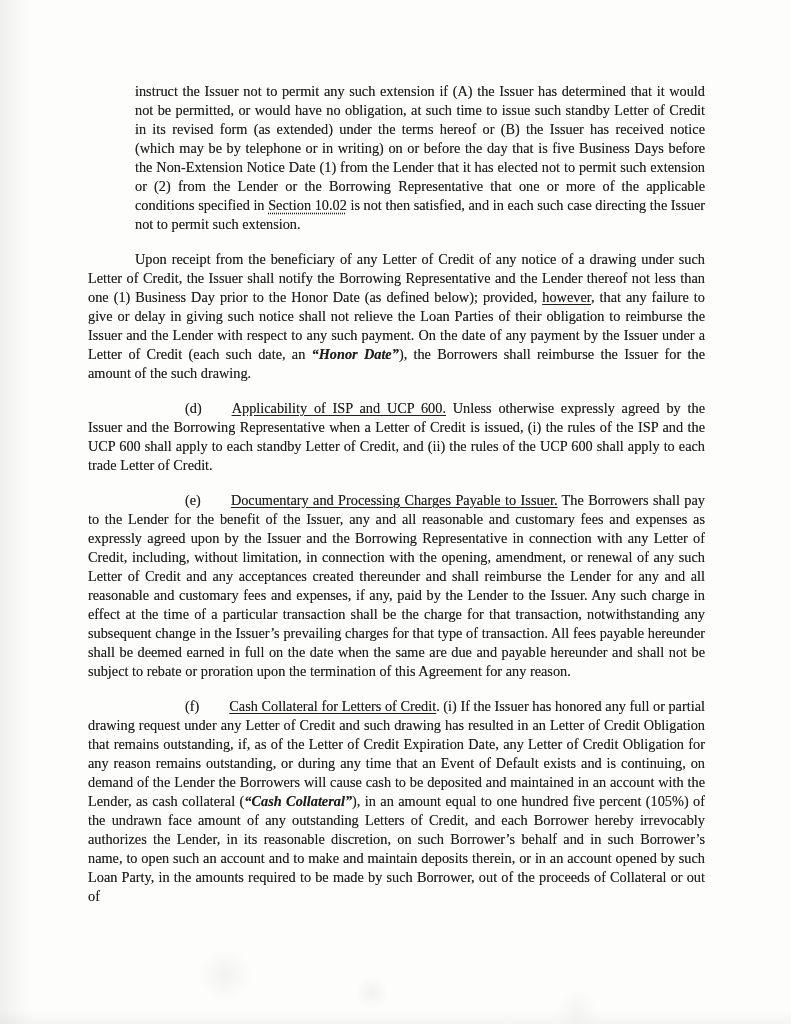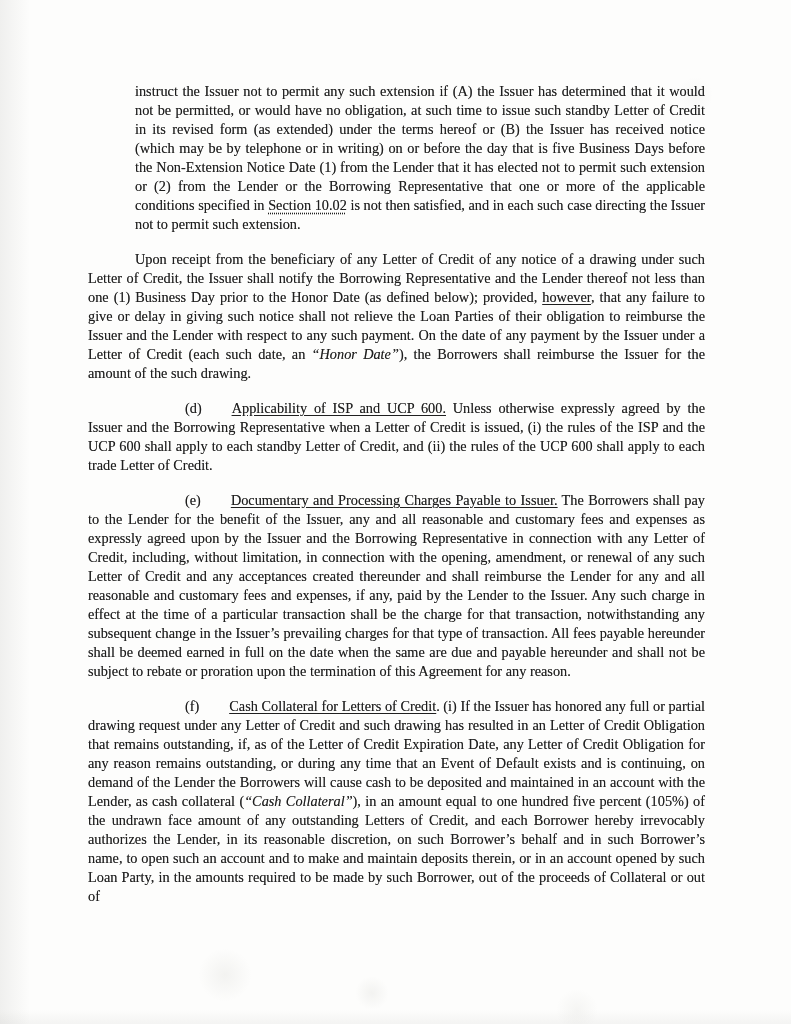--- a/index.html
+++ b/index.html
@@ -42,21 +42,21 @@
     text-align: justify;
     text-shadow: 0 0 0.5px rgba(30,30,30,0.55);
   }
   p.para { margin: 0 0 16px 0; }
   p.block { margin-left: 47px; }       
   p.body { text-indent: 47px; }        
   p.section { text-indent: 97px; }     
   span.tab { display: inline-block; width: 30px; }
   span.u  { text-decoration: underline; text-underline-offset: 2px; }
   span.ud { text-decoration: underline dotted; text-underline-offset: 3px; }
-  span.bi { font-weight: normal; font-style: italic; }
+  span.bi { font-weight: bold; font-style: italic; }
   .footer {
     position: absolute;
     top: 950px;
     left: 0;
     width: 100%;
     text-align: center;
     font-size: 14.3px;
     letter-spacing: 1px;
     text-shadow: 0 0 0.5px rgba(30,30,30,0.55);
   }

